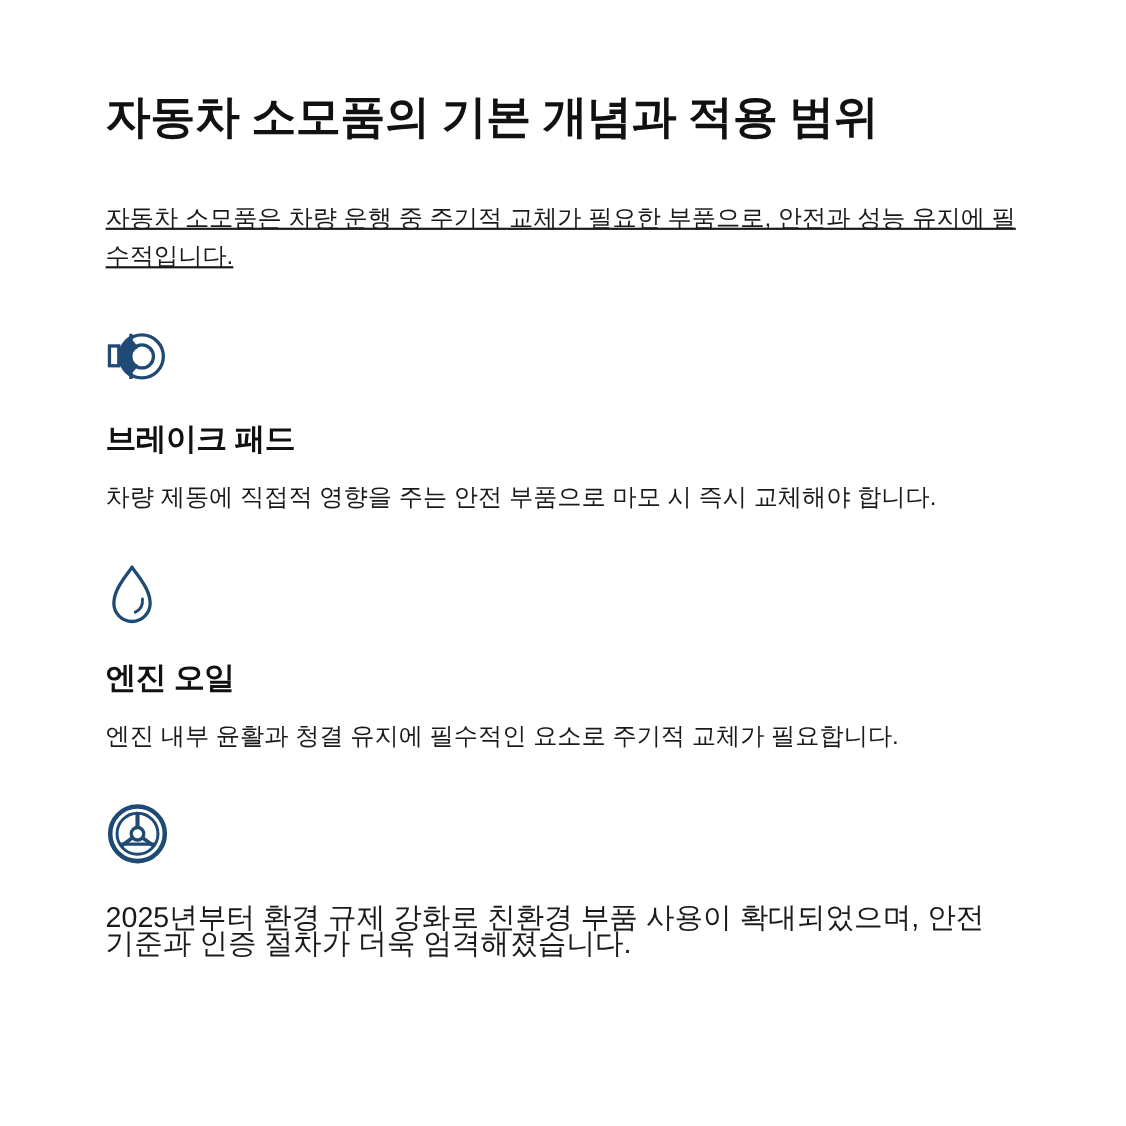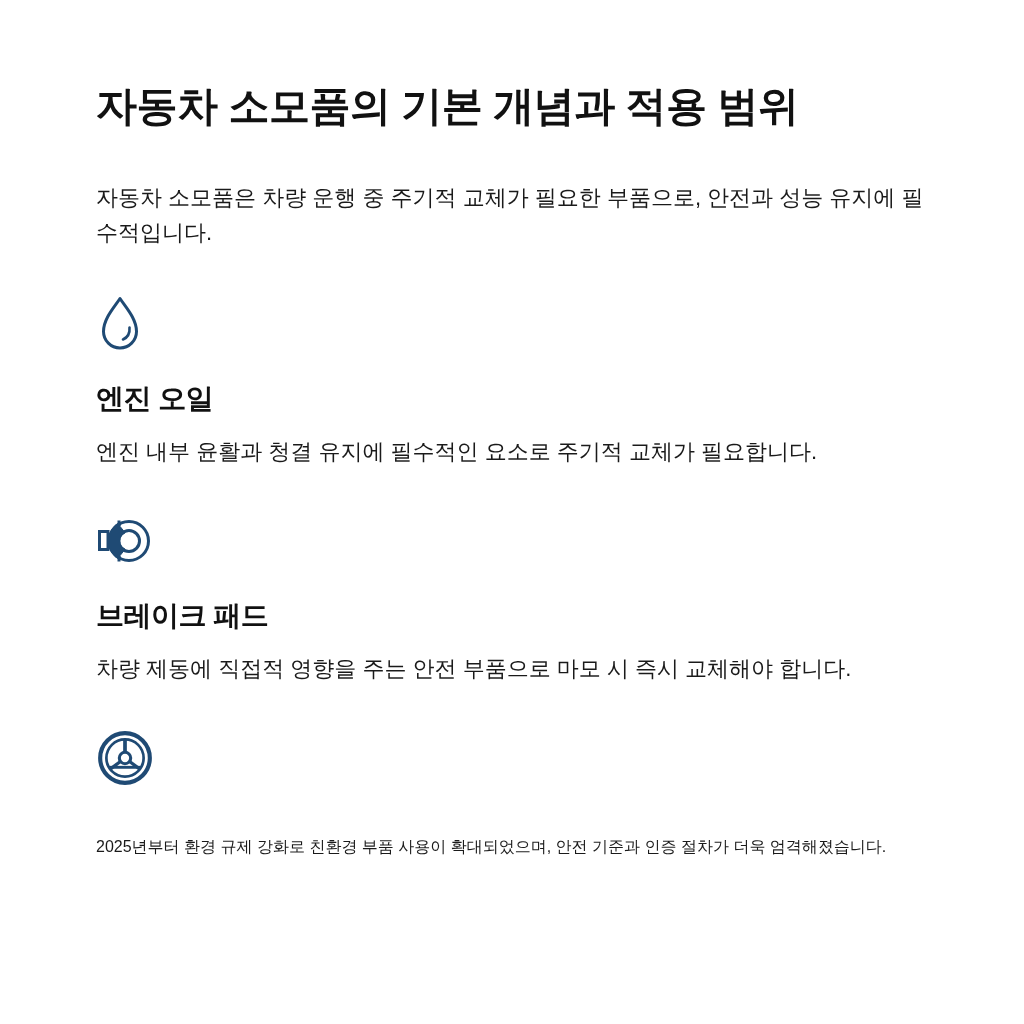--- a/index.html
+++ b/index.html
@@ -22,20 +22,21 @@
     font-weight: 700;
     letter-spacing: -0.5px;
     line-height: 1.18;
     color: #111111;
   }
   .intro {
     margin-top: 50px;
     font-size: 22px;
     line-height: 35px;
     max-width: 840px;
+    text-decoration: underline;
   }
   .section {
     margin-top: 44px;
   }
   .section-icon {
     display: block;
     height: 62px;
   }
   .section-heading {
     margin-top: 24px;
@@ -44,59 +45,59 @@
     letter-spacing: -0.5px;
     color: #111111;
   }
   .section-body {
     margin-top: 19px;
     font-size: 22px;
     line-height: 30px;
   }
   .outro {
     margin-top: 33px;
-    font-size: 16px;
-    line-height: 48px;
+    font-size: 26px;
+    line-height: 23px;
     max-width: 860px;
   }
   svg { display: block; }
 </style>
 </head>
 <body>
 
 <div class="page">
 
   <h1 class="title">자동차 소모품의 기본 개념과 적용 범위</h1>
 
   <p class="intro">자동차 소모품은 차량 운행 중 주기적 교체가 필요한 부품으로, 안전과 성능 유지에 필수적입니다.</p>
 
   <div class="section">
     <span class="section-icon">
-      <svg width="48" height="62" viewBox="0 0 48 62">
-        <path d="M24 4.5 C18.5 13, 7.5 24.5, 7.5 37.5 a16.5 16.5 0 0 0 33 0 C40.5 24.5, 29.5 13, 24 4.5 Z" fill="none" stroke="#1f4a74" stroke-width="3" stroke-linejoin="round"></path>
-        <path d="M33.5 33.5 c0.5 5.5 -2 10 -6.5 12" fill="none" stroke="#1f4a74" stroke-width="2.6" stroke-linecap="round"></path>
-      </svg>
-    </span>
-    <h2 class="section-heading">엔진 오일</h2>
-    <p class="section-body">엔진 내부 윤활과 청결 유지에 필수적인 요소로 주기적 교체가 필요합니다.</p>
-  </div>
-
-  <div class="section">
-    <span class="section-icon">
       <svg width="58" height="60" viewBox="0 0 58 60">
         <circle cx="33" cy="30" r="19.5" fill="none" stroke="#1f4a74" stroke-width="3"></circle>
         <circle cx="33" cy="30" r="10.5" fill="none" stroke="#1f4a74" stroke-width="3"></circle>
         <path d="M24.1 11.0 A 21 21 0 0 0 24.1 49.0 L 24.1 44.5 L 29.2 38.2 A 9 9 0 0 1 29.2 21.8 L 24.1 15.5 Z" fill="#1f4a74" stroke="#1f4a74" stroke-width="1"></path>
         <line x1="23" y1="9.5" x2="23" y2="14.5" stroke="#1f4a74" stroke-width="3"></line>
         <line x1="23" y1="45.5" x2="23" y2="50.5" stroke="#1f4a74" stroke-width="3"></line>
         <rect x="3.5" y="20.5" width="8.5" height="18" fill="none" stroke="#1f4a74" stroke-width="3"></rect>
       </svg>
     </span>
     <h2 class="section-heading">브레이크 패드</h2>
     <p class="section-body">차량 제동에 직접적 영향을 주는 안전 부품으로 마모 시 즉시 교체해야 합니다.</p>
+  </div>
+
+  <div class="section">
+    <span class="section-icon">
+      <svg width="48" height="62" viewBox="0 0 48 62">
+        <path d="M24 4.5 C18.5 13, 7.5 24.5, 7.5 37.5 a16.5 16.5 0 0 0 33 0 C40.5 24.5, 29.5 13, 24 4.5 Z" fill="none" stroke="#1f4a74" stroke-width="3" stroke-linejoin="round"></path>
+        <path d="M33.5 33.5 c0.5 5.5 -2 10 -6.5 12" fill="none" stroke="#1f4a74" stroke-width="2.6" stroke-linecap="round"></path>
+      </svg>
+    </span>
+    <h2 class="section-heading">엔진 오일</h2>
+    <p class="section-body">엔진 내부 윤활과 청결 유지에 필수적인 요소로 주기적 교체가 필요합니다.</p>
   </div>
 
   <div class="section">
     <span class="section-icon">
       <svg width="58" height="60" viewBox="0 0 56 58">
         <circle cx="28" cy="29" r="24" fill="none" stroke="#1f4a74" stroke-width="4"></circle>
         <circle cx="28" cy="29" r="18" fill="none" stroke="#1f4a74" stroke-width="2.6"></circle>
         <circle cx="28" cy="29" r="5.5" fill="none" stroke="#1f4a74" stroke-width="3"></circle>
         <line x1="28" y1="23.5" x2="28" y2="11.5" stroke="#1f4a74" stroke-width="3.6"></line>
         <line x1="23.6" y1="32.4" x2="14" y2="39.5" stroke="#1f4a74" stroke-width="3.2"></line>

